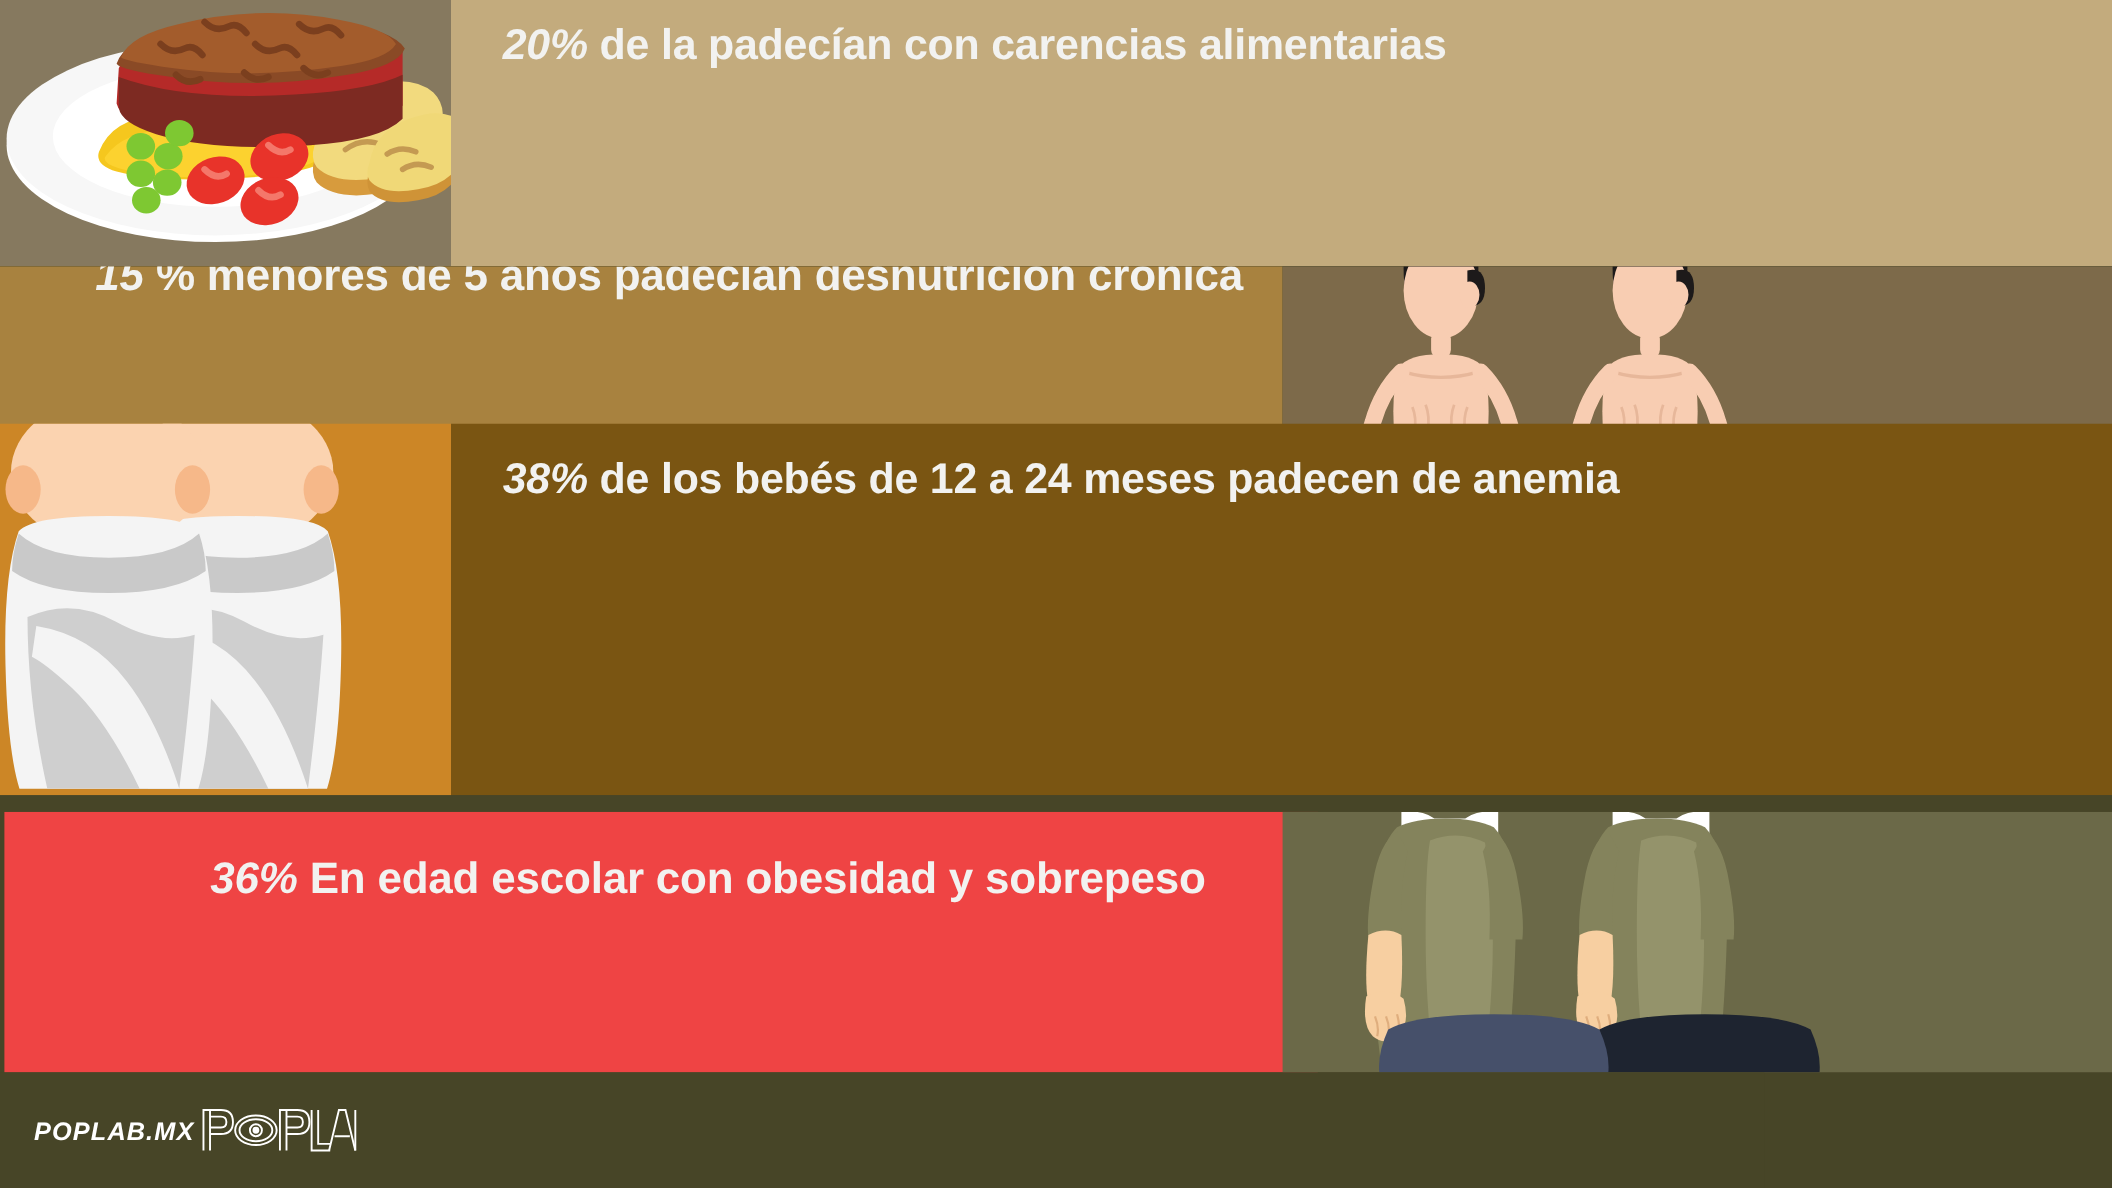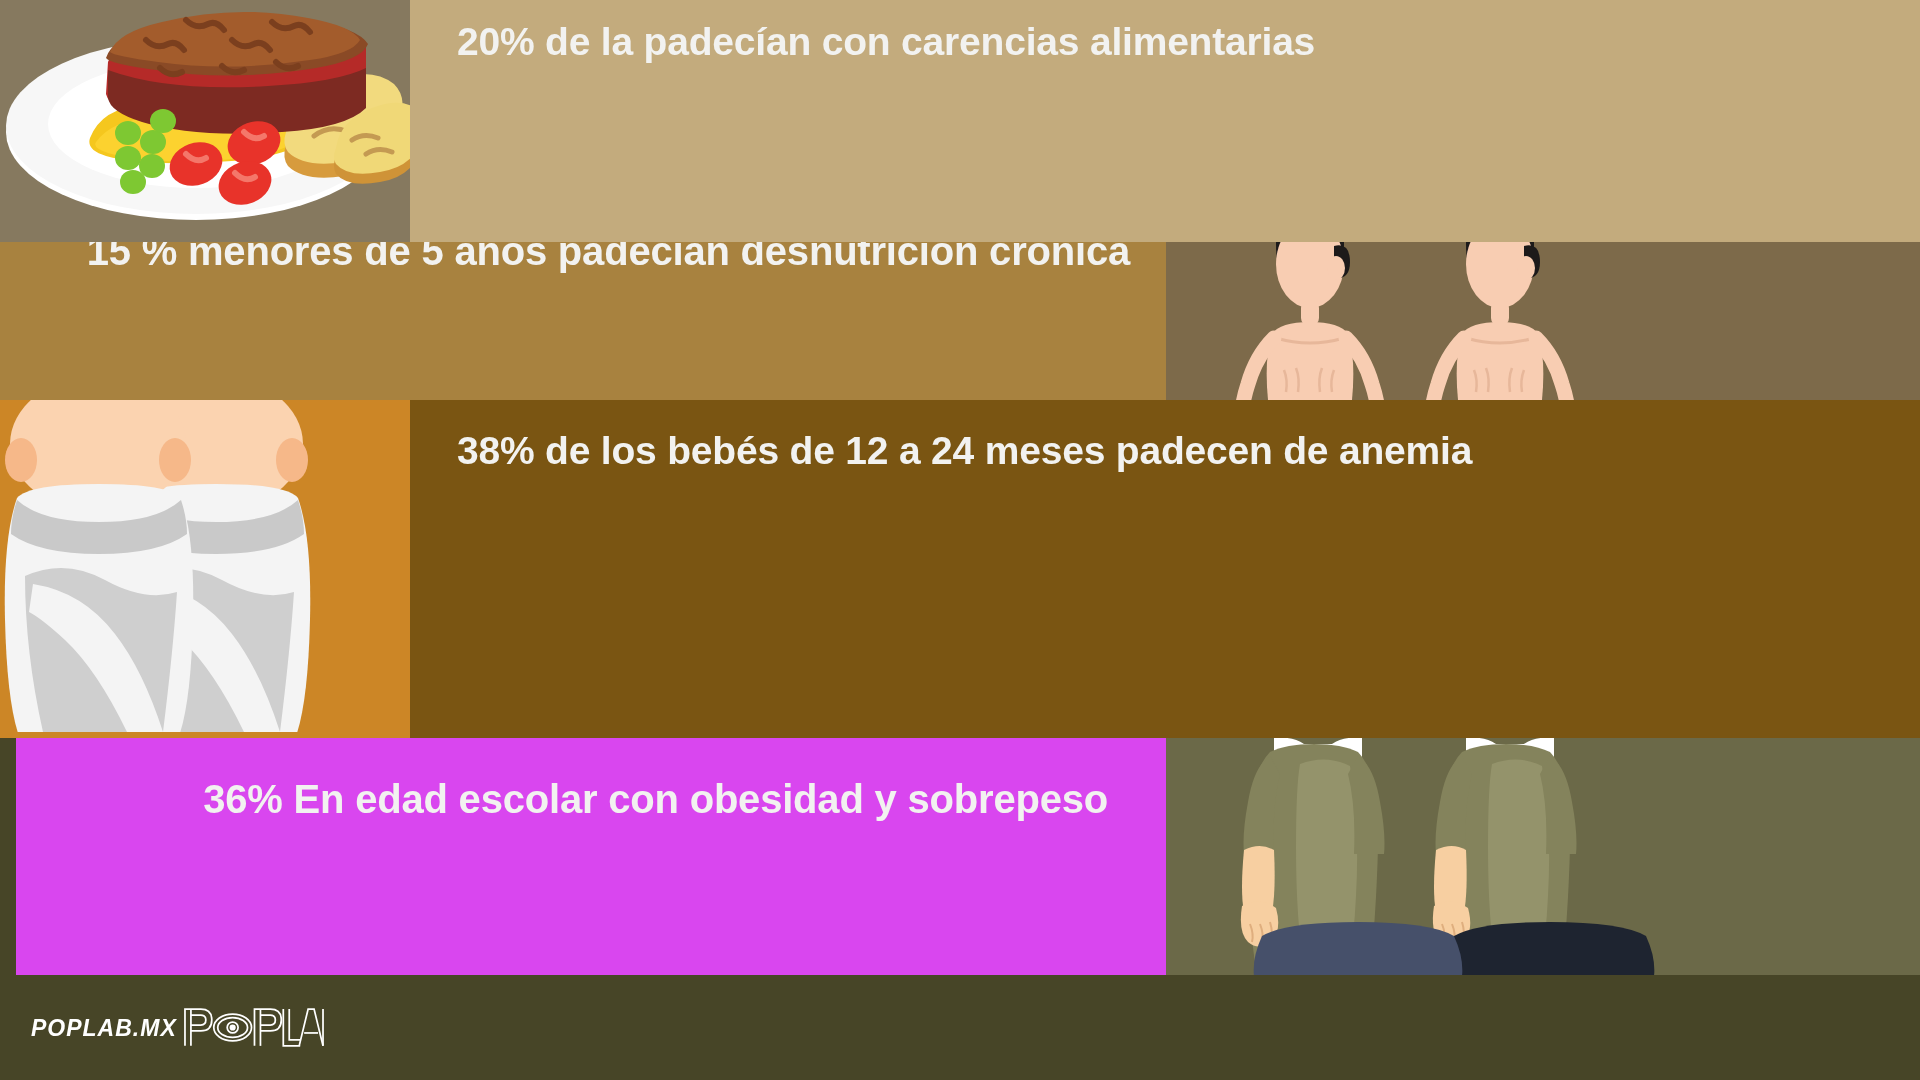--- a/index.html
+++ b/index.html
@@ -18,43 +18,43 @@
 
   .panel { position:absolute; top:0; height:100%; overflow:hidden; }
 
   .stat-text {
     position:absolute;
     color:#f2f2f0;
     font-weight:bold;
     letter-spacing:-0.2px;
     line-height:1.22;
   }
-  .stat-text .num { font-weight:bold; }
+  .stat-text .num { font-style:italic; font-weight:bold; }
 
   
   #row1 { top:0; height:242px; }
   #row1-img-panel { left:0; width:410px; background:#86795f; }
   #row1-text-panel { left:410px; width:1510px; background:#c3ab7d; }
   #row1-text { left:47px; top:18px; width:1000px; font-size:39px; text-align:left; }
 
   
   #row2 { top:242px; height:158px; }
   #row2-text-panel { left:0; width:1166px; background:#a8823f; }
   #row2-img-panel { left:1166px; width:754px; background:#7d6a4a; }
   #row2-text { left:38px; top:-15px; width:1092px; font-size:40px; text-align:right; }
 
   
-  #row3 { top:400px; height:338px; }
+  #row3 { top:385px; height:338px; }
   #row3-img-panel { left:0; width:410px; background:#cc8626; }
   #row3-text-panel { left:410px; width:1510px; background:#7a5512; }
   #row3-text { left:47px; top:27px; width:1030px; font-size:39px; text-align:left; }
 
   
   #row4 { top:738px; height:237px; }
-  #row4-text-panel { left:16px; width:1194px; background:#d946ef; }
+  #row4-text-panel { left:4px; width:1194px; background:#ef4444; }
   #row4-img-panel { left:1166px; width:754px; background:#6b6948; }
   #row4-text { left:50px; top:37px; width:1042px; font-size:40px; text-align:right; }
 
   
   #footer {
     position:absolute; left:0; top:975px;
     width:1604px; height:105px;
     background:#474527;
   }
   #footer-url {

